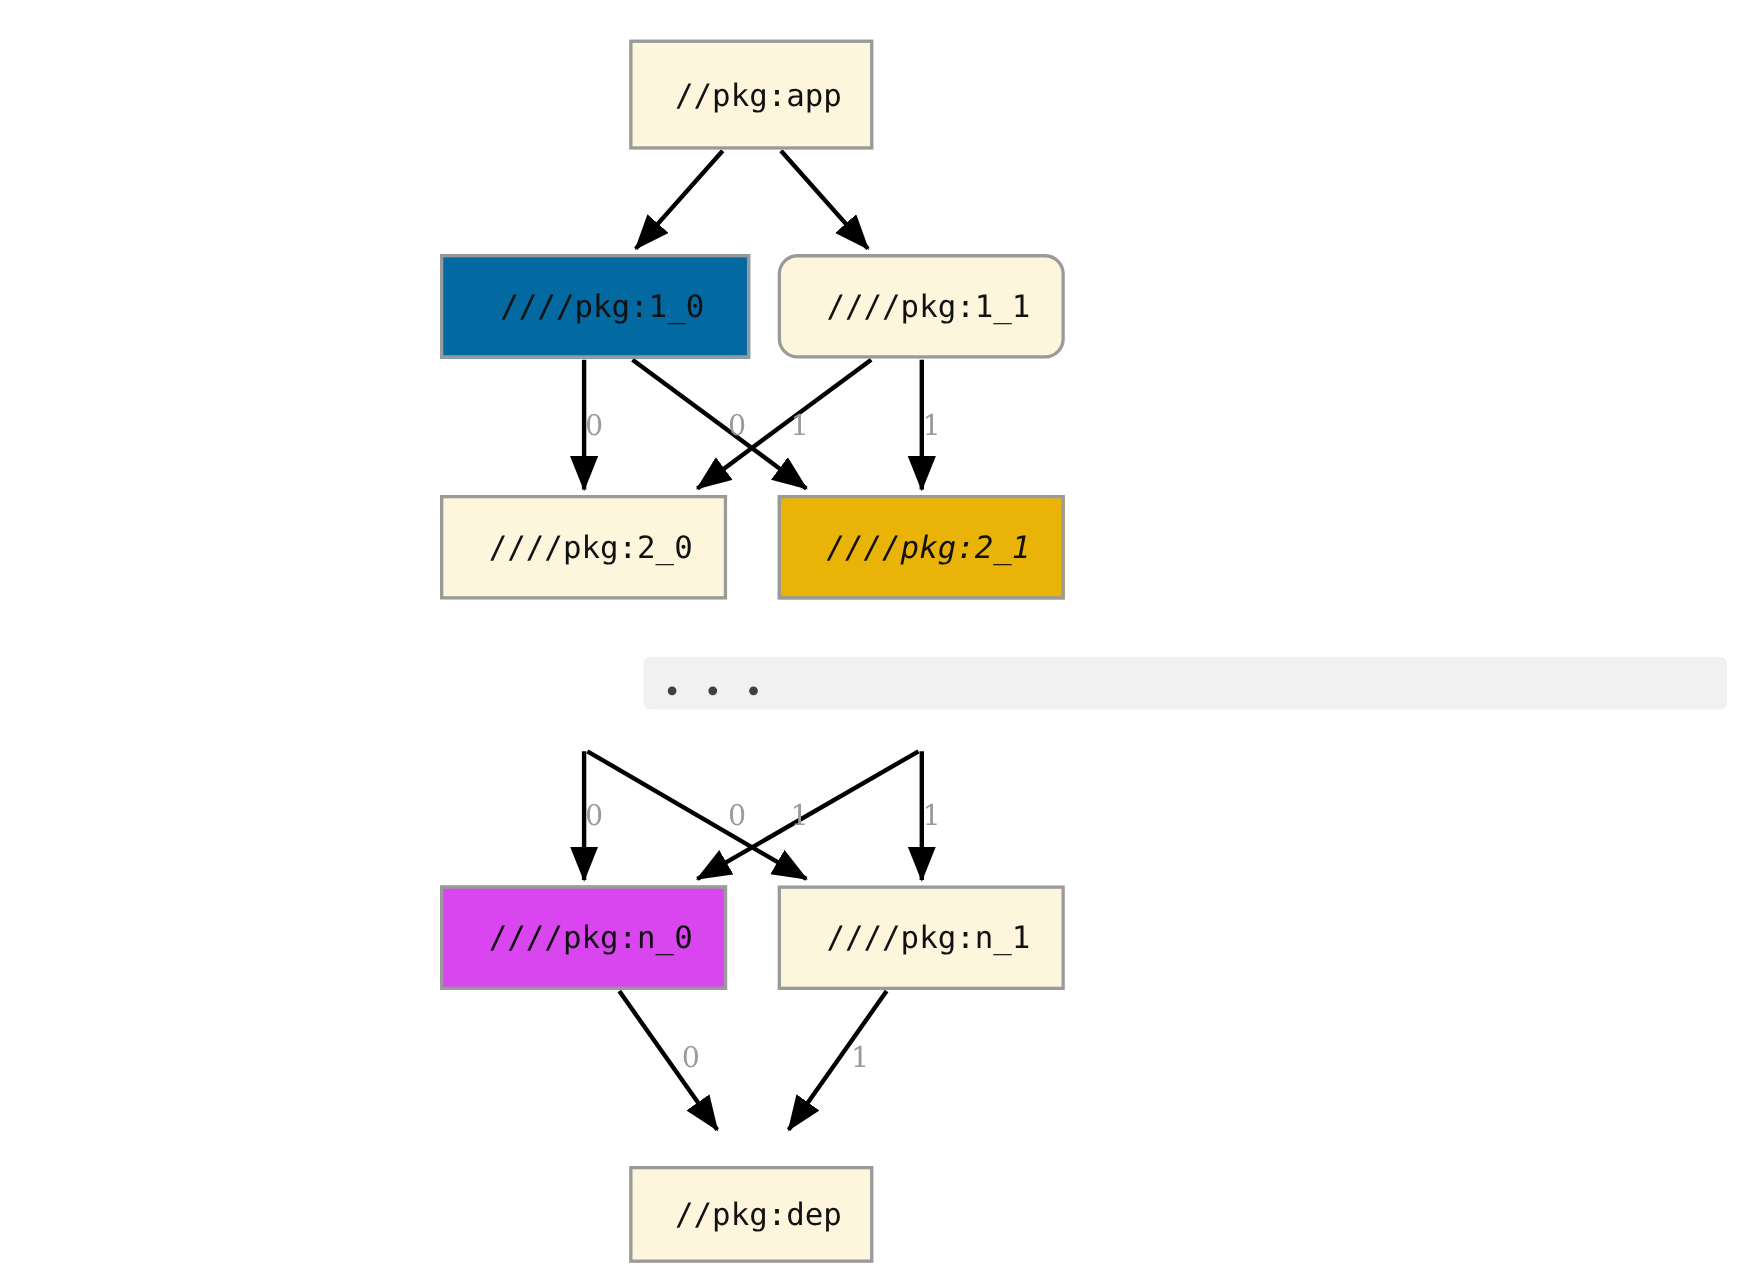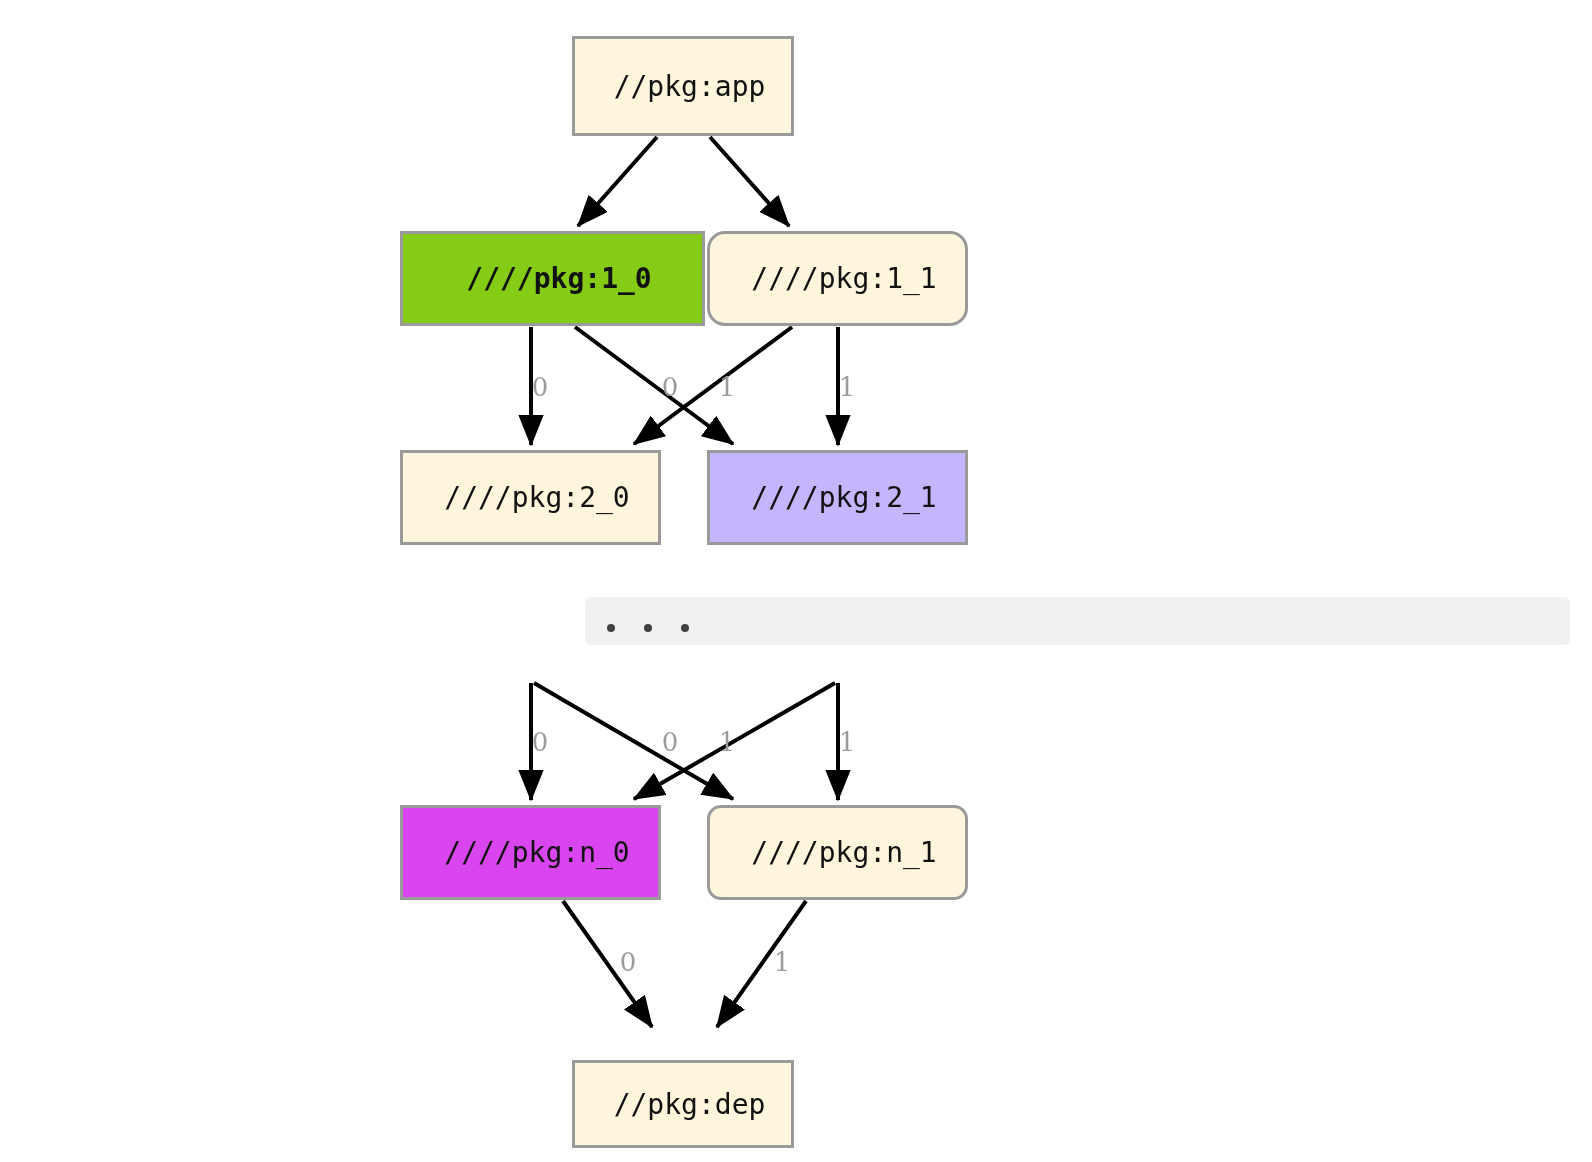--- a/index.html
+++ b/index.html
@@ -92,36 +92,36 @@
       <line x1="838" y1="683" x2="838" y2="800" stroke="#000000" stroke-width="4" marker-end="url(#arrowhead)"></line>
       <line x1="563" y1="901" x2="652" y2="1027" stroke="#000000" stroke-width="4" marker-end="url(#arrowhead)"></line>
       <line x1="806" y1="901" x2="717" y2="1027" stroke="#000000" stroke-width="4" marker-end="url(#arrowhead)"></line>
     </g>
 </svg>
 
 <div id="nodes-layer">
     <div class="graph-node" style="left: 572px; top: 36px; width: 222px; height: 100px; background: rgb(253, 246, 221); border-color: rgb(154, 154, 154);">
       <span class="node-label">//pkg:app</span>
     </div>
-    <div class="graph-node" style="left: 400px; top: 231px; width: 305px; height: 95px; background: #84cc16; border-color: rgb(154, 154, 154); font-weight: bold;">
+    <div class="graph-node" style="left: 400px; top: 231px; width: 282px; height: 95px; background: #0369a1; border-color: rgb(154, 154, 154);">
       <span class="node-label">////pkg:1_0</span>
     </div>
     <div class="graph-node" style="left: 707px; top: 231px; width: 261px; height: 95px; background: rgb(253, 246, 221); border-color: rgb(154, 154, 154); border-radius: 18px;">
       <span class="node-label">////pkg:1_1</span>
     </div>
     <div class="graph-node" style="left: 400px; top: 450px; width: 261px; height: 95px; background: rgb(253, 246, 221); border-color: rgb(154, 154, 154);">
       <span class="node-label">////pkg:2_0</span>
     </div>
-    <div class="graph-node" style="left: 707px; top: 450px; width: 261px; height: 95px; background: #c4b5fd; border-color: rgb(154, 154, 154);">
+    <div class="graph-node" style="left: 707px; top: 450px; width: 261px; height: 95px; background: #eab308; border-color: rgb(154, 154, 154); font-style: italic;">
       <span class="node-label">////pkg:2_1</span>
     </div>
     <div class="graph-node" style="left: 400px; top: 805px; width: 261px; height: 95px; background: #d946ef; border-color: rgb(154, 154, 154);">
       <span class="node-label">////pkg:n_0</span>
     </div>
-    <div class="graph-node" style="left: 707px; top: 805px; width: 261px; height: 95px; background: rgb(253, 246, 221); border-color: rgb(154, 154, 154); border-radius: 14px;">
+    <div class="graph-node" style="left: 707px; top: 805px; width: 261px; height: 95px; background: rgb(253, 246, 221); border-color: rgb(154, 154, 154);">
       <span class="node-label">////pkg:n_1</span>
     </div>
     <div class="graph-node" style="left: 572px; top: 1032px; width: 222px; height: 88px; background: rgb(253, 246, 221); border-color: rgb(154, 154, 154); margin-top: 28px;">
       <span class="node-label">//pkg:dep</span>
     </div>
   </div>
 
 <div id="labels-layer">
     <div class="edge-label" style="left: 540px; top: 387px; color: rgb(155, 155, 155);">0</div>
     <div class="edge-label" style="left: 670px; top: 387px; color: rgb(155, 155, 155);">0</div>

